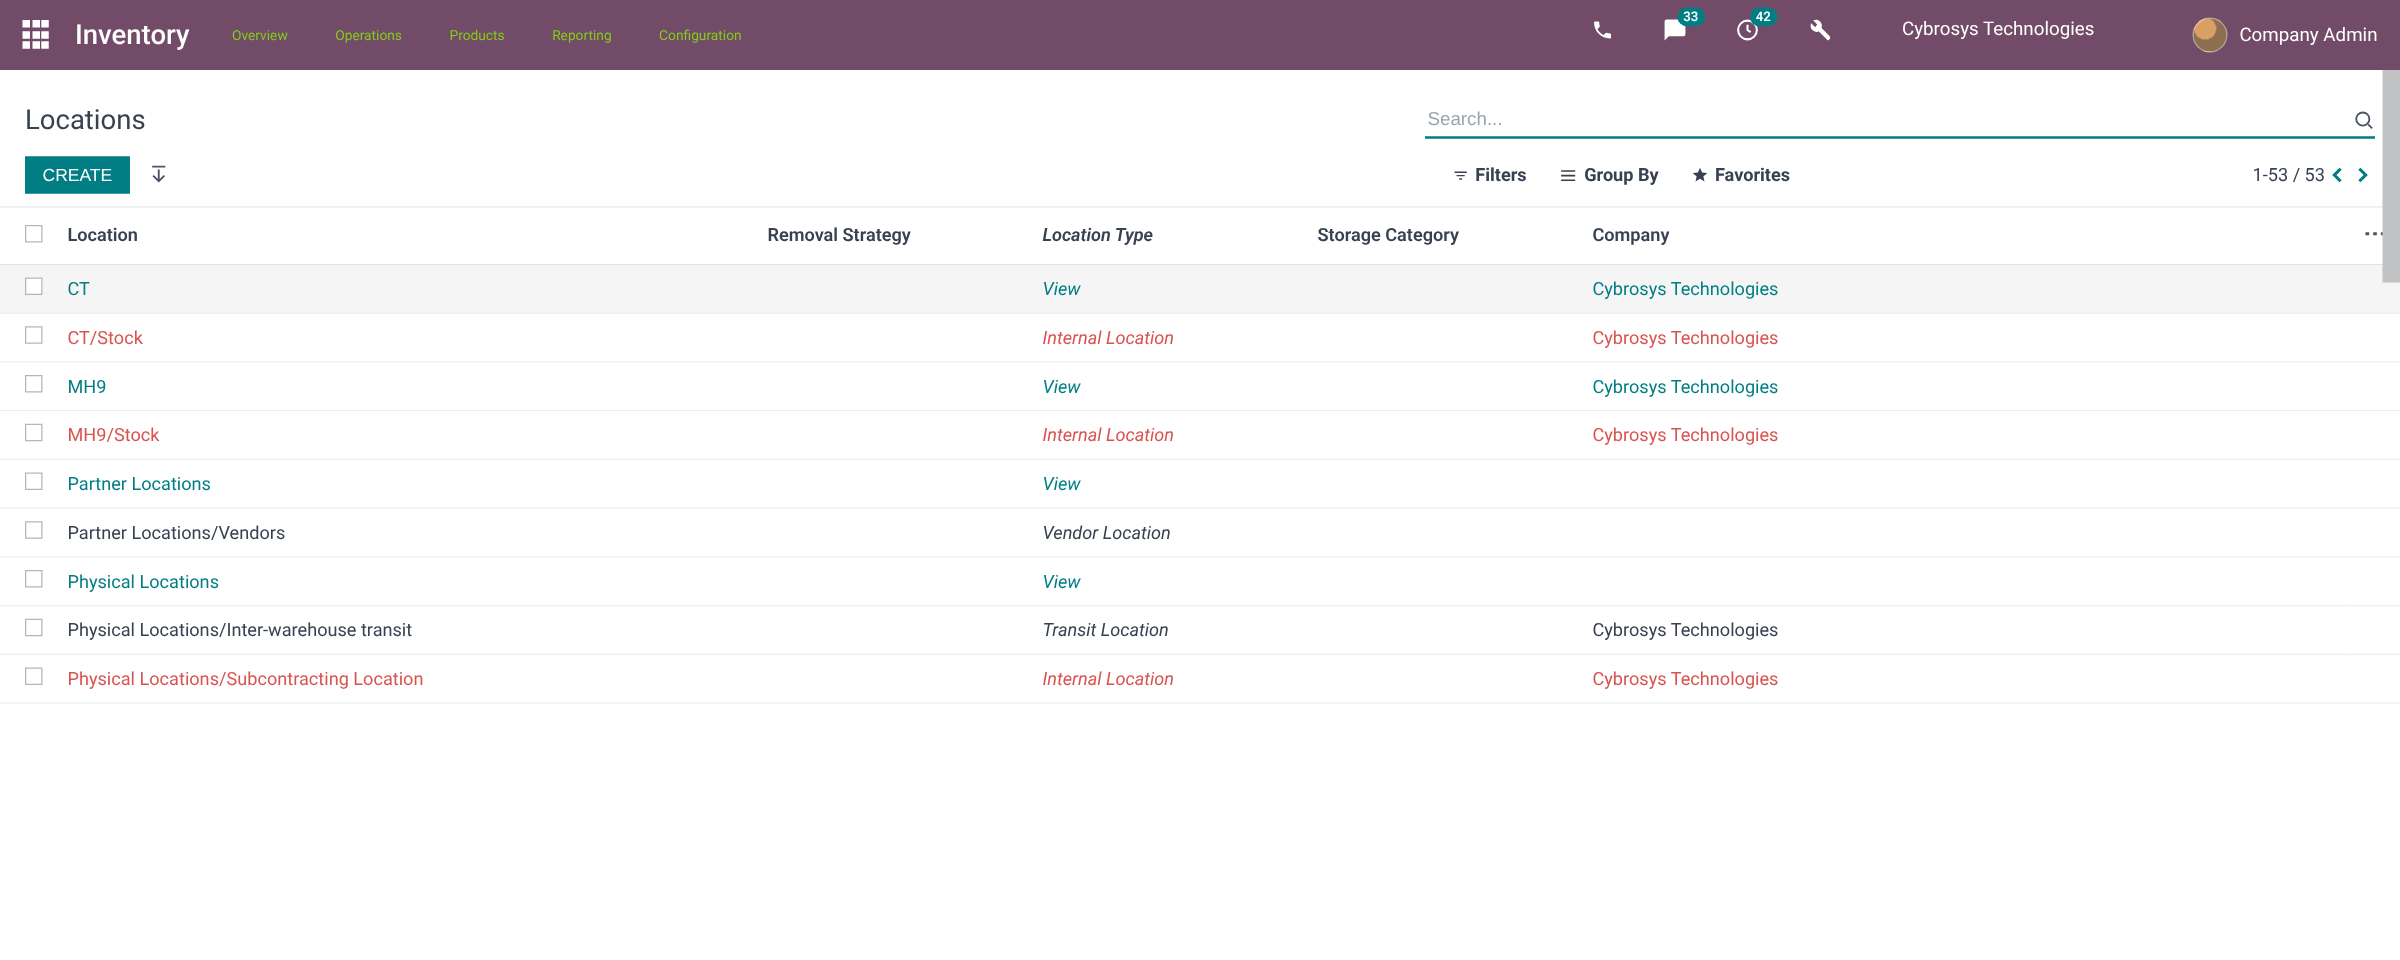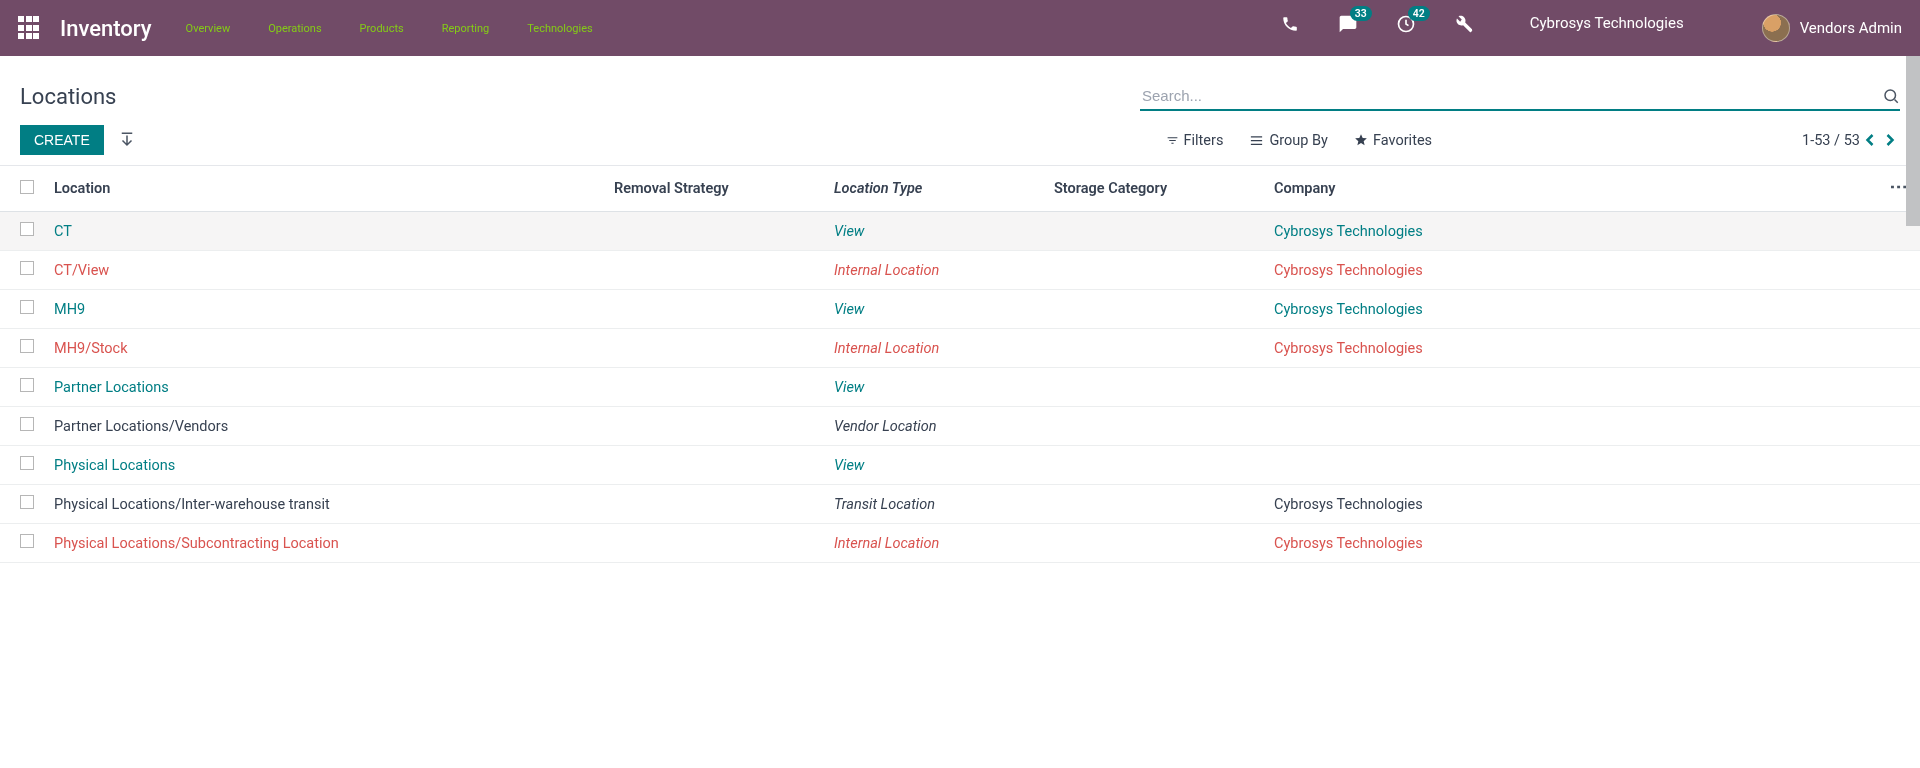--- a/index.html
+++ b/index.html
@@ -24,21 +24,21 @@
   .cp { padding: 26px 20px 10px 20px; display: flex; flex-direction: column; gap: 14px; border-bottom: 1px solid #e5e7eb; }
   .cp-row { display: flex; align-items: center; }
   .page-title { font-size: 22px; font-weight: 400; color: #374151; }
   .search-box { flex: 1; margin-left: auto; max-width: 750px; position: relative; display: flex; align-items: center; border-bottom: 2px solid #017e84; }
   .search-input { flex: 1; border: none; outline: none; font-size: 15px; padding: 5px 2px; background: transparent; }
   .search-input::placeholder { color: #9ca3af; }
   .search-icon { width: 18px; height: 18px; color: #4b5563; cursor: pointer; }
   .btn-create { background: #017e84; color: #fff; border: none; text-transform: uppercase; font-size: 14px; font-weight: 500; padding: 7px 14px; cursor: pointer; }
   .dl-icon { width: 18px; height: 18px; margin-left: 14px; color: #4b5563; cursor: pointer; }
   .filter-group { display: flex; gap: 26px; margin-left: 120px; }
-  .fitem { display: flex; align-items: center; gap: 5px; font-size: 14.5px; color: #374151; cursor: pointer; }
+  .fitem { display: flex; align-items: center; gap: 5px; font-size: 14.5px; color: #374151; cursor: pointer; font-weight: bold; }
   .paging { margin-left: auto; display: flex; align-items: center; color: #374151; font-size: 14.5px; }
   .pg-nav { color: #017e84; cursor: pointer; display: inline-flex; }
   
   
   .tbl-wrap { overflow-y: auto; height: calc(768px - 56px - 106px); }
   table { width: 100%; border-collapse: collapse; }
   thead th { text-align: left; font-weight: 600; font-size: 14.5px; padding: 12px 10px; border-bottom: 1px solid #dee2e6; color: #374151; background:#fff; position: sticky; top:0; }
   tbody td { padding: 10px 10px; border-bottom: 1px solid #eceeef; font-size: 14.5px; vertical-align: middle; }
   tbody tr.hl td { background: #f6f5f5; }
   .chk { width: 14px; height: 14px; border: 1px solid #b6b6b6; display: inline-block; cursor: pointer; background:#fff; }
@@ -72,21 +72,21 @@
       <span></span>
       <span></span>
       <span></span>
       <span></span>
   </div>
   <div class="app-title">Inventory</div>
   <div class="nav-link">Overview</div>
   <div class="nav-link">Operations</div>
   <div class="nav-link">Products</div>
   <div class="nav-link">Reporting</div>
-  <div class="nav-link">Technologies</div>
+  <div class="nav-link">Configuration</div>
   <div class="nav-spacer"></div>
   <div class="nav-icons">
     <div class="nav-icon">
       <svg viewBox="0 0 24 24" width="18" height="18" fill="#fff">
           <path d="M6.6 10.8c1.4 2.8 3.8 5.1 6.6 6.6l2.2-2.2c.3-.3.7-.4 1-.2 1.2.4 2.4.6 3.7.6.6 0 1 .4 1 1v3.4c0 .6-.4 1-1 1C10.6 21 3 13.4 3 4c0-.6.4-1 1-1h3.5c.6 0 1 .4 1 1 0 1.3.2 2.5.6 3.7.1.4 0 .8-.3 1l-2.2 2.1z"></path>
         </svg>
     </div>
     <div class="nav-icon">
       <svg viewBox="0 0 24 24" width="20" height="20" fill="#fff">
           <path d="M20 2H4c-1.1 0-2 .9-2 2v18l4-4h14c1.1 0 2-.9 2-2V4c0-1.1-.9-2-2-2z"></path>
@@ -101,21 +101,21 @@
       <span class="badge">42</span>
     </div>
     <div class="nav-icon">
       <svg viewBox="0 0 24 24" width="18" height="18" fill="#fff">
           <path d="M22.7 19l-9.1-9.1c.9-2.3.4-5-1.5-6.9-2-2-5-2.4-7.4-1.3l4.3 4.3L6.9 9 2.6 4.7C1.4 7.1 1.9 10.1 3.9 12.1c1.9 1.9 4.6 2.4 6.9 1.5l9.1 9.1c.4.4 1 .4 1.4 0l1.4-1.4c.4-.3.4-.9 0-1.3z"></path>
         </svg>
     </div>
     <div class="company-name">Cybrosys Technologies</div>
     <div class="user">
       <div class="avatar"></div>
-      <div class="user-name">Vendors Admin</div>
+      <div class="user-name">Company Admin</div>
     </div>
   </div>
 </div>
 
 <div class="cp">
   <div class="cp-row">
     <div class="page-title">Locations</div>
     <div style="flex:1"></div>
     <div class="search-box" style="min-width:760px;">
       <input class="search-input" placeholder="Search..." style="">
@@ -189,21 +189,21 @@
           <td class="c-chk"><span class="chk"></span></td>
           <td class="c-loc"><span class="link-blue">CT</span></td>
           <td class="c-rem"><span></span></td>
           <td class="c-type"><span class="link-blue">View</span></td>
           <td class="c-cat"><span></span></td>
           <td class="c-comp"><span class="link-blue">Cybrosys Technologies</span></td>
           <td class="c-opt"></td>
         </tr>
         <tr>
           <td class="c-chk"><span class="chk"></span></td>
-          <td class="c-loc"><span class="link-red">CT/View</span></td>
+          <td class="c-loc"><span class="link-red">CT/Stock</span></td>
           <td class="c-rem"><span></span></td>
           <td class="c-type"><span class="link-red">Internal Location</span></td>
           <td class="c-cat"><span></span></td>
           <td class="c-comp"><span class="link-red">Cybrosys Technologies</span></td>
           <td class="c-opt"></td>
         </tr>
         <tr>
           <td class="c-chk"><span class="chk"></span></td>
           <td class="c-loc"><span class="link-blue">MH9</span></td>
           <td class="c-rem"><span></span></td>

